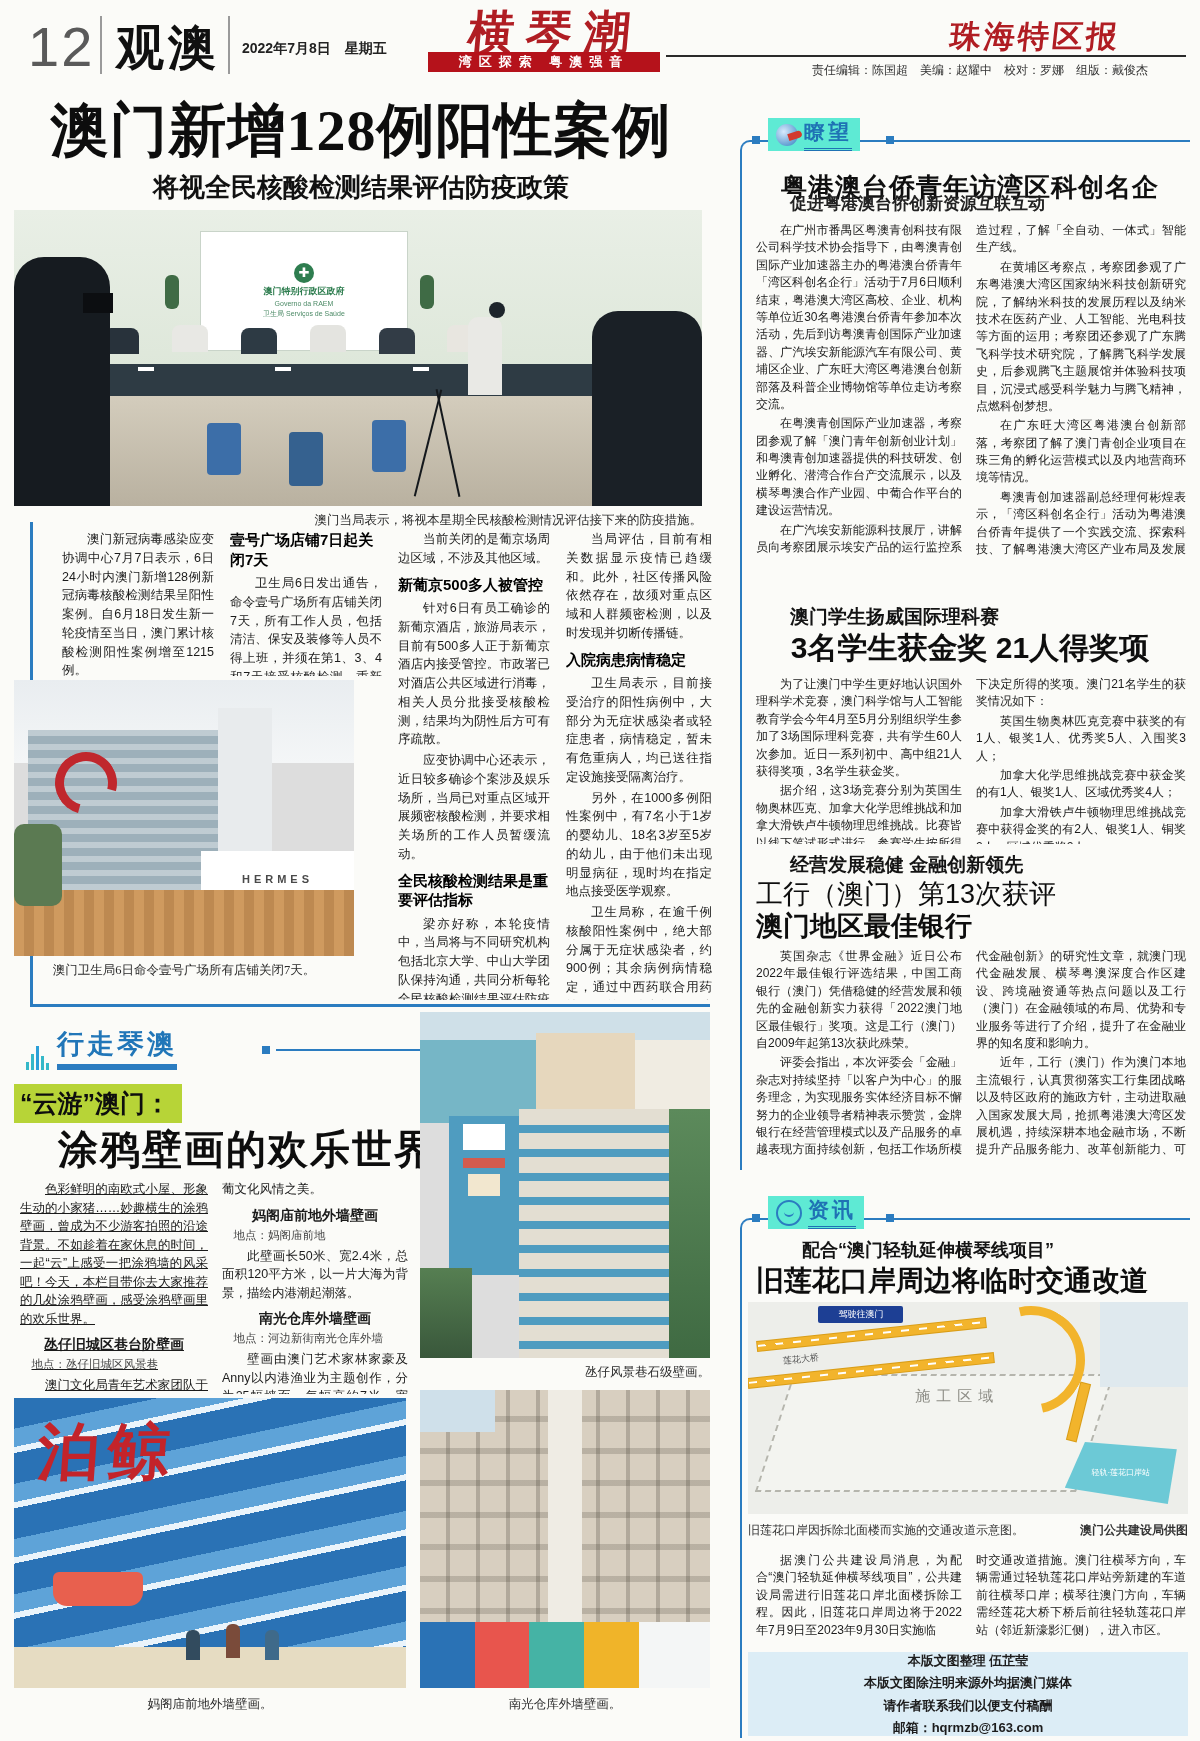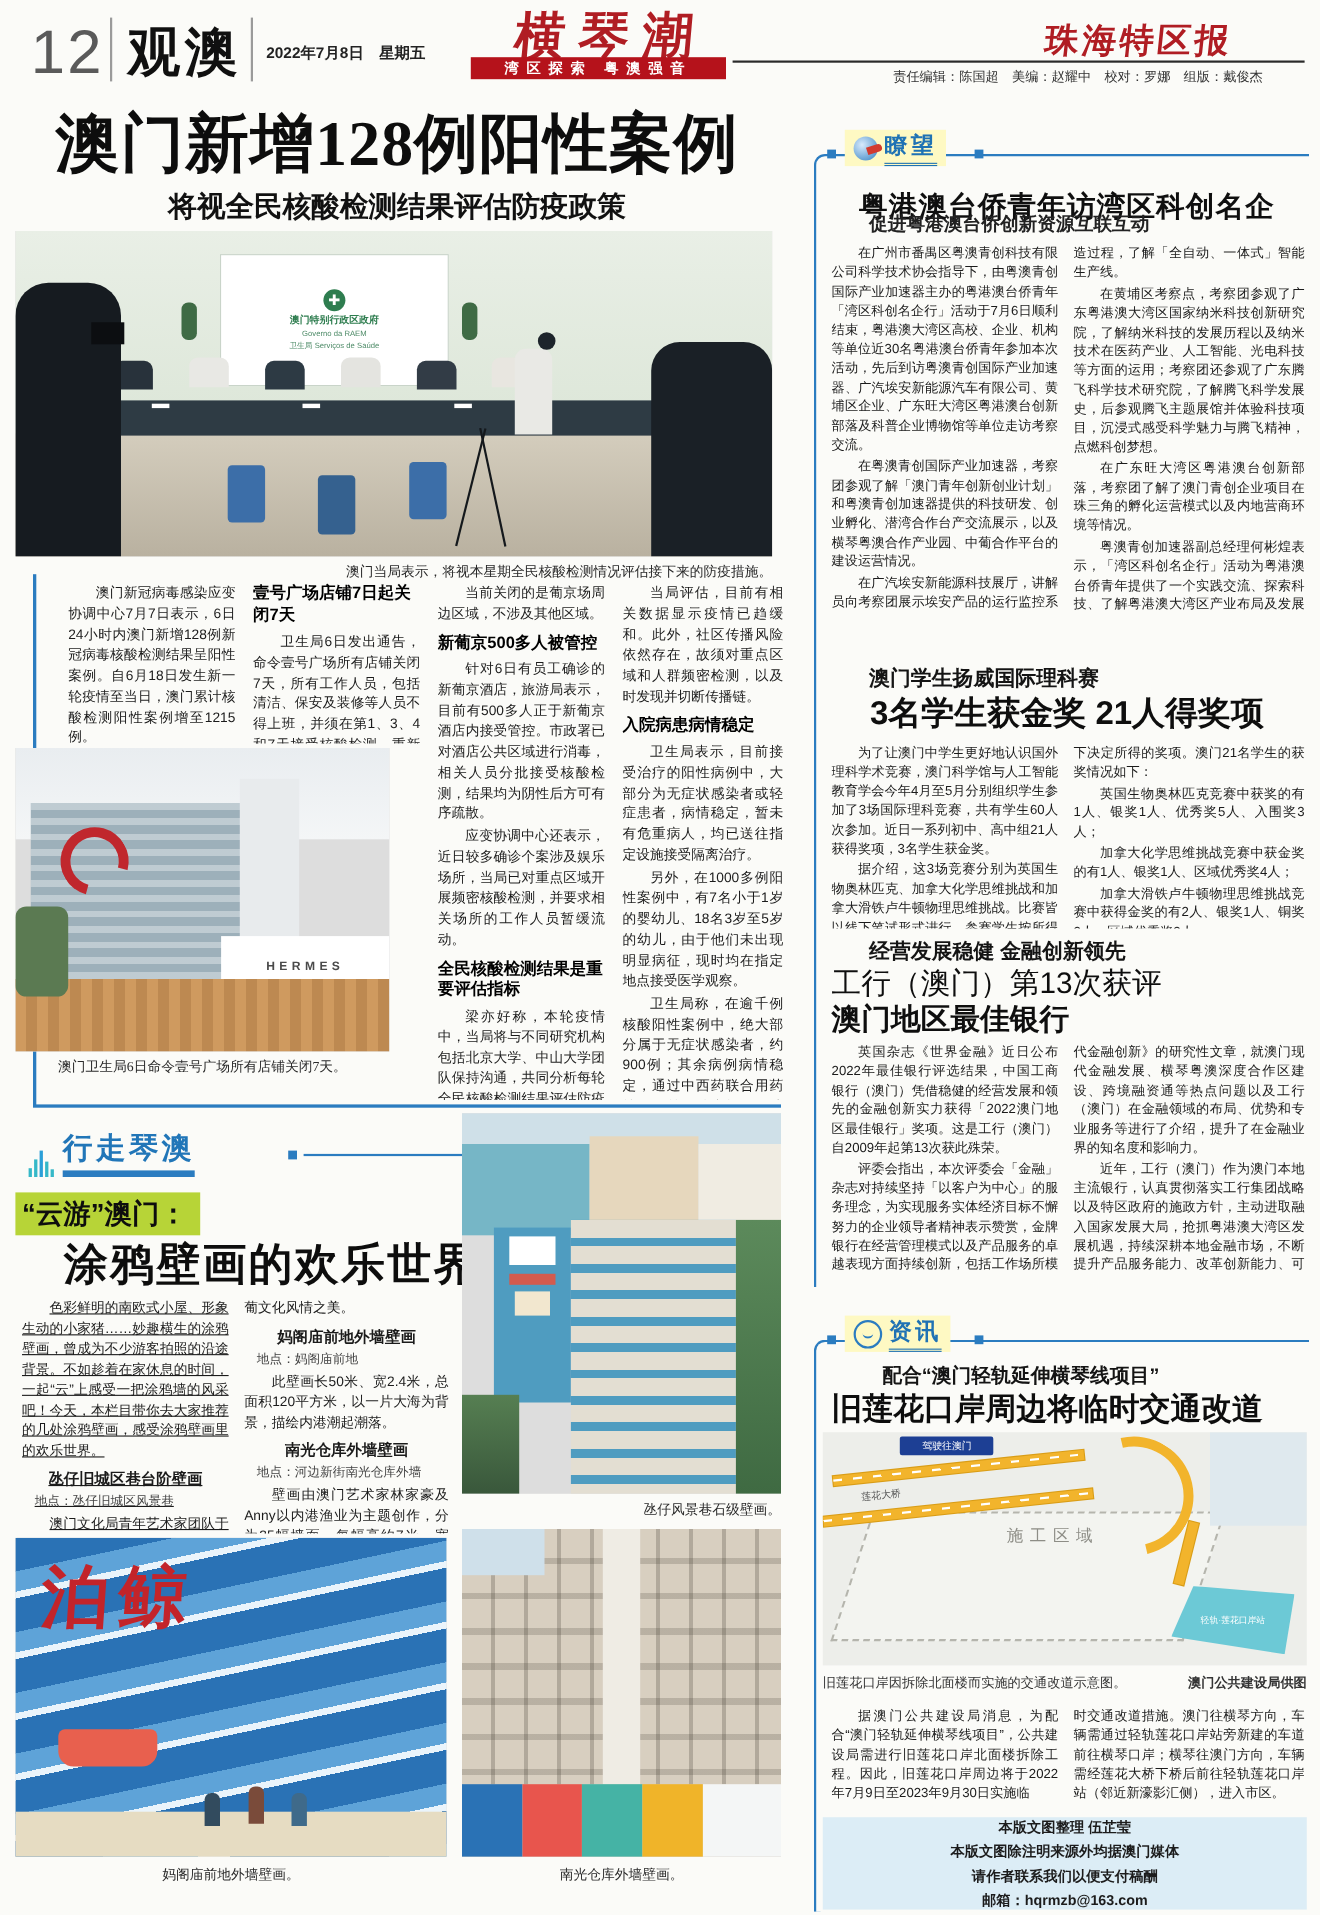--- a/index.html
+++ b/index.html
@@ -23,21 +23,21 @@
   .mainhead{font-size:58px;font-weight:900;letter-spacing:1px;text-align:center;color:#0d0d0d;}
   .maindeck{font-size:26px;font-weight:bold;text-align:center;color:#111;}
   .photo{overflow:hidden;background:#ddd;}
   .cap{font-size:12.5px;color:#2a2a2a;font-family:"Liberation Serif","DejaVu Serif",serif;}
   .bcol p{font-size:12.5px;line-height:1.5;text-align:justify;text-indent:2em;margin:0 0 2px;}
   .bcol{overflow:hidden;}
   .colhead{font-weight:bold;font-size:15px;color:#000;margin:7px 0 5px;line-height:1.3;}
   .blue{background:#2b7cc0;}
   
   .bracket{border-left:2px solid #2b7cc0;border-top:2px solid #2b7cc0;border-radius:10px 0 0 0;}
-  .badge{display:flex;align-items:center;gap:6px;background:#fef9c3;padding:0 8px;}
+  .badge{display:flex;align-items:center;gap:6px;background:#5eead4;padding:0 8px;}
   .badgetxt{font-size:21px;font-weight:bold;color:#1f72b4;letter-spacing:3px;
             border-bottom:3px double #1f72b4;padding-bottom:2px;}
   .sq{width:8px;height:8px;background:#2b7cc0;}
   .rshead{font-size:26px;font-weight:900;color:#0f0f0f;text-align:center;letter-spacing:1px;margin-top:16px;}
   .rsdeck{font-size:17px;font-weight:bold;color:#222;}
   .rkicker{font-size:19px;font-weight:bold;color:#141414;}
   .rcol p{font-size:12px;line-height:1.45;text-align:justify;text-indent:2em;margin:0 0 2px;}
   .rcol{overflow:hidden;}
   
   .wbadge{font-size:27px;font-weight:bold;color:#2176b8;letter-spacing:3px;}

